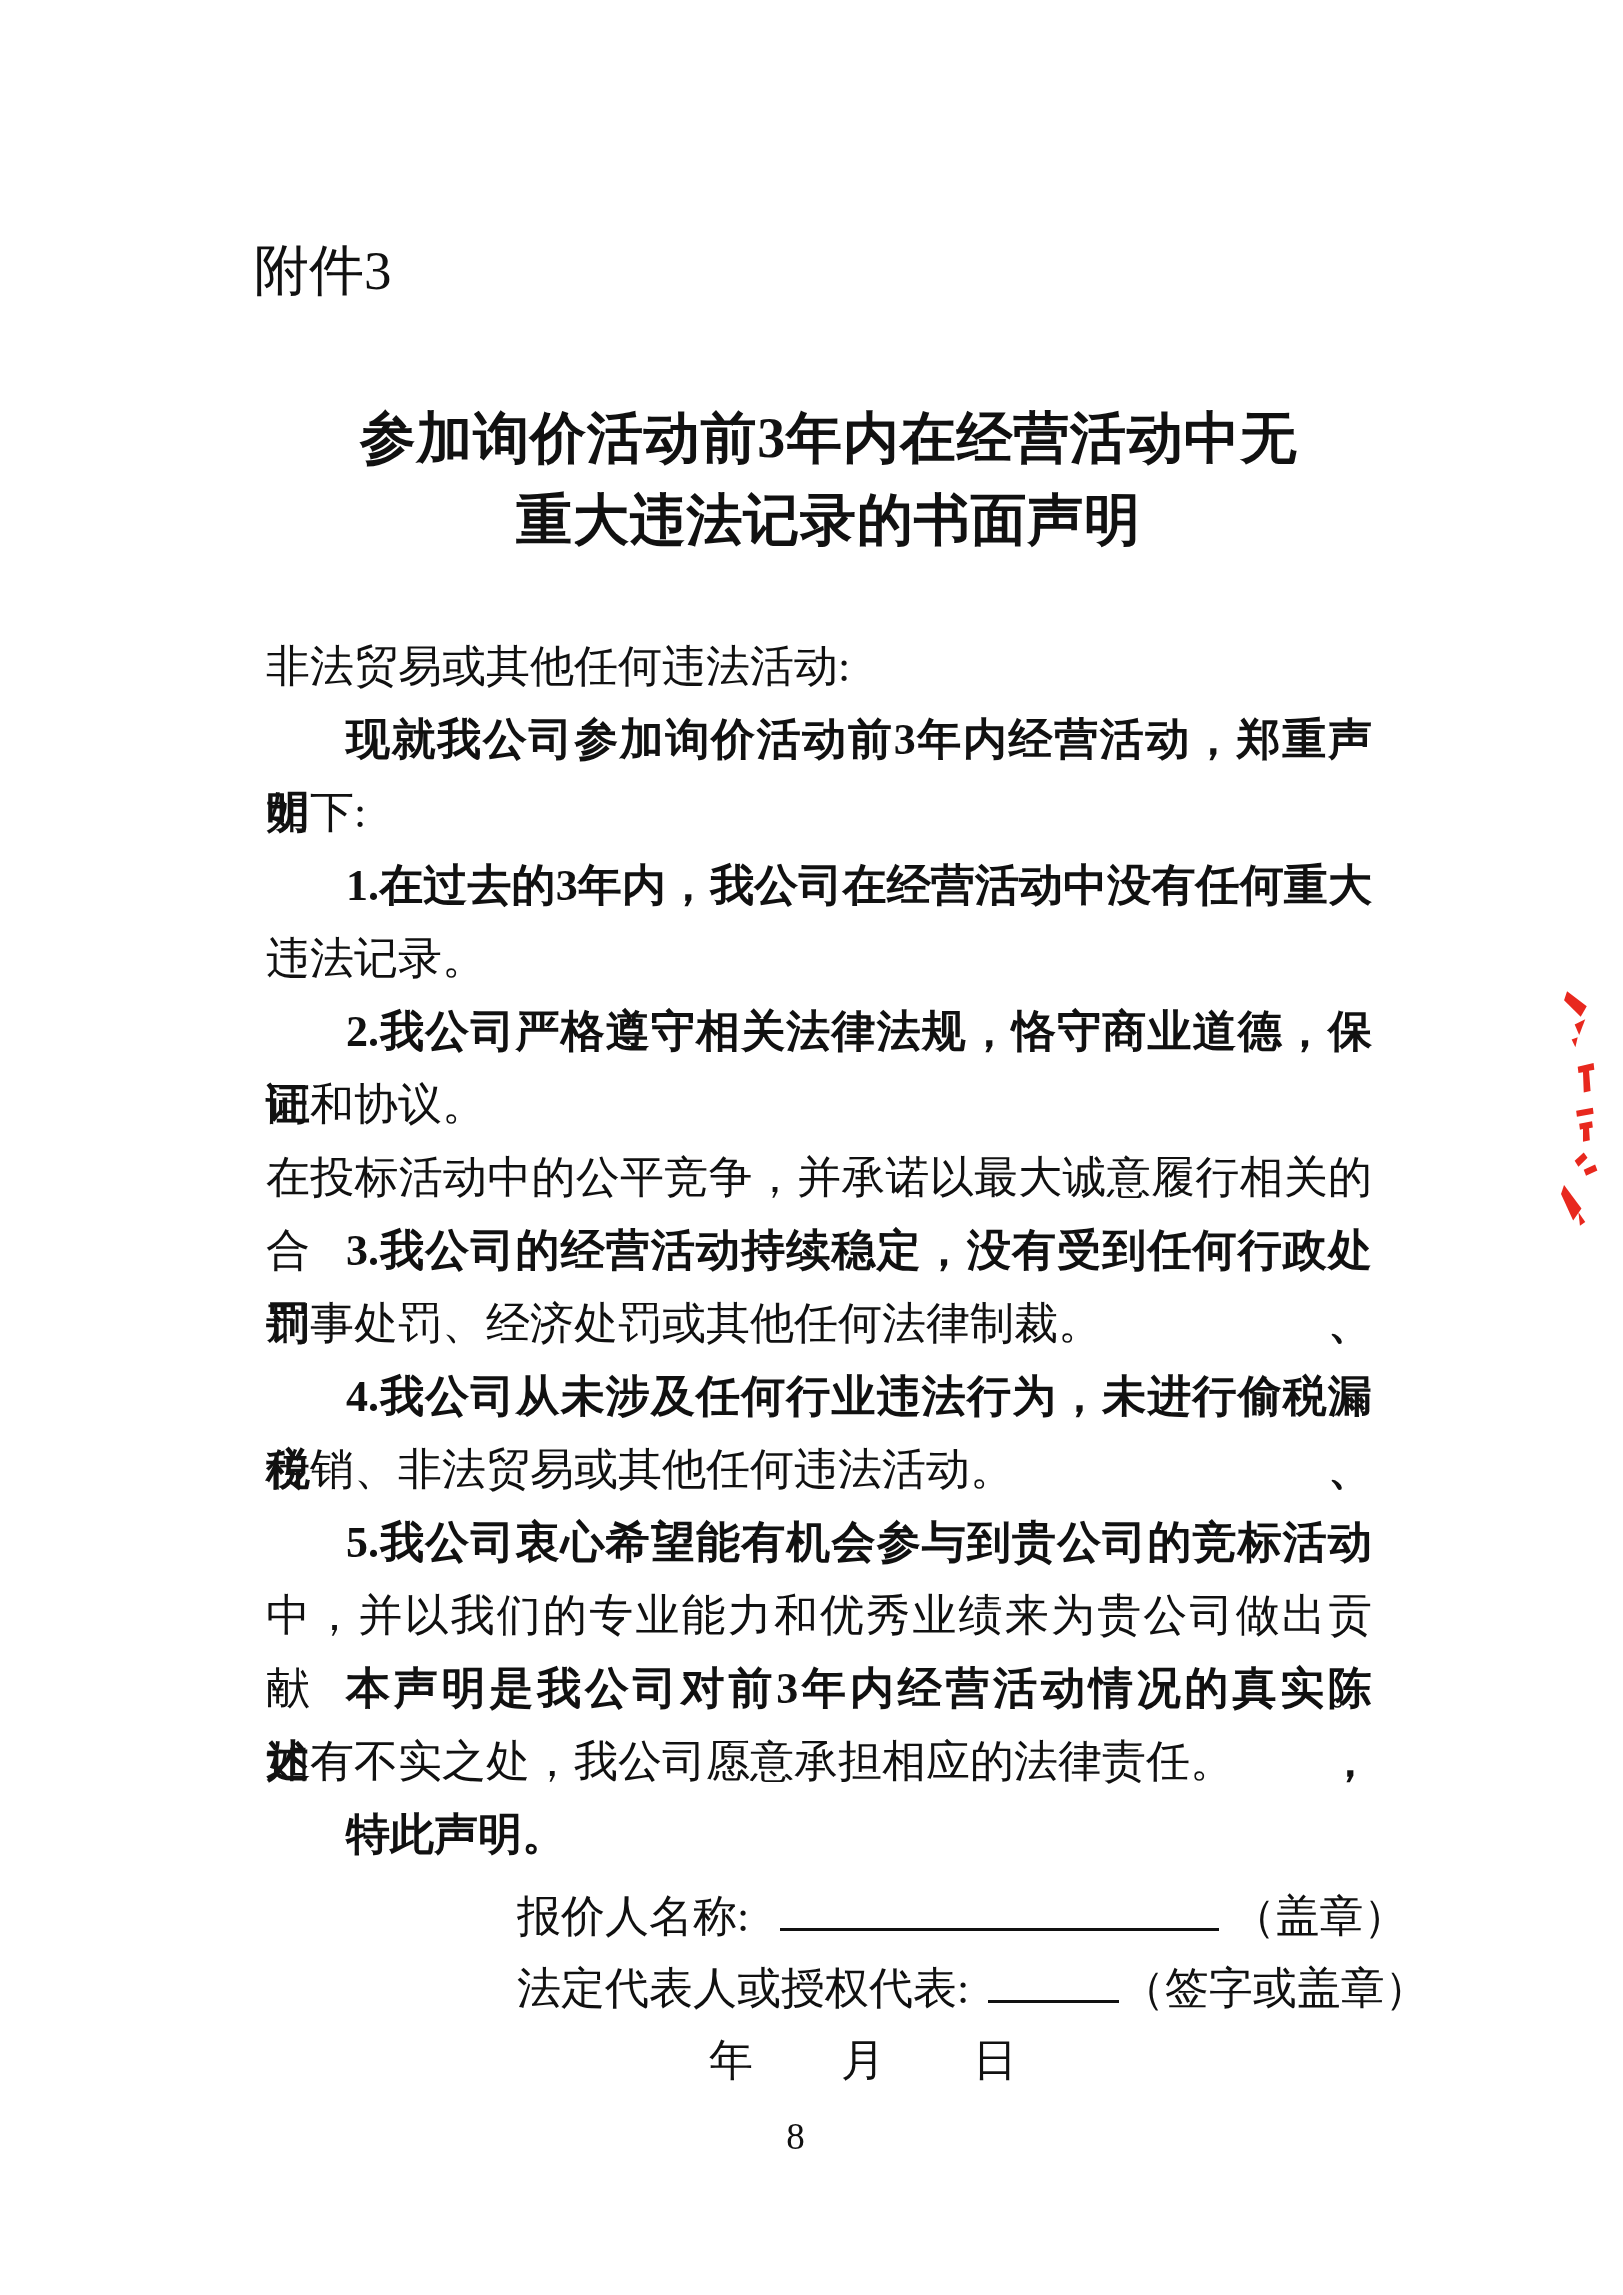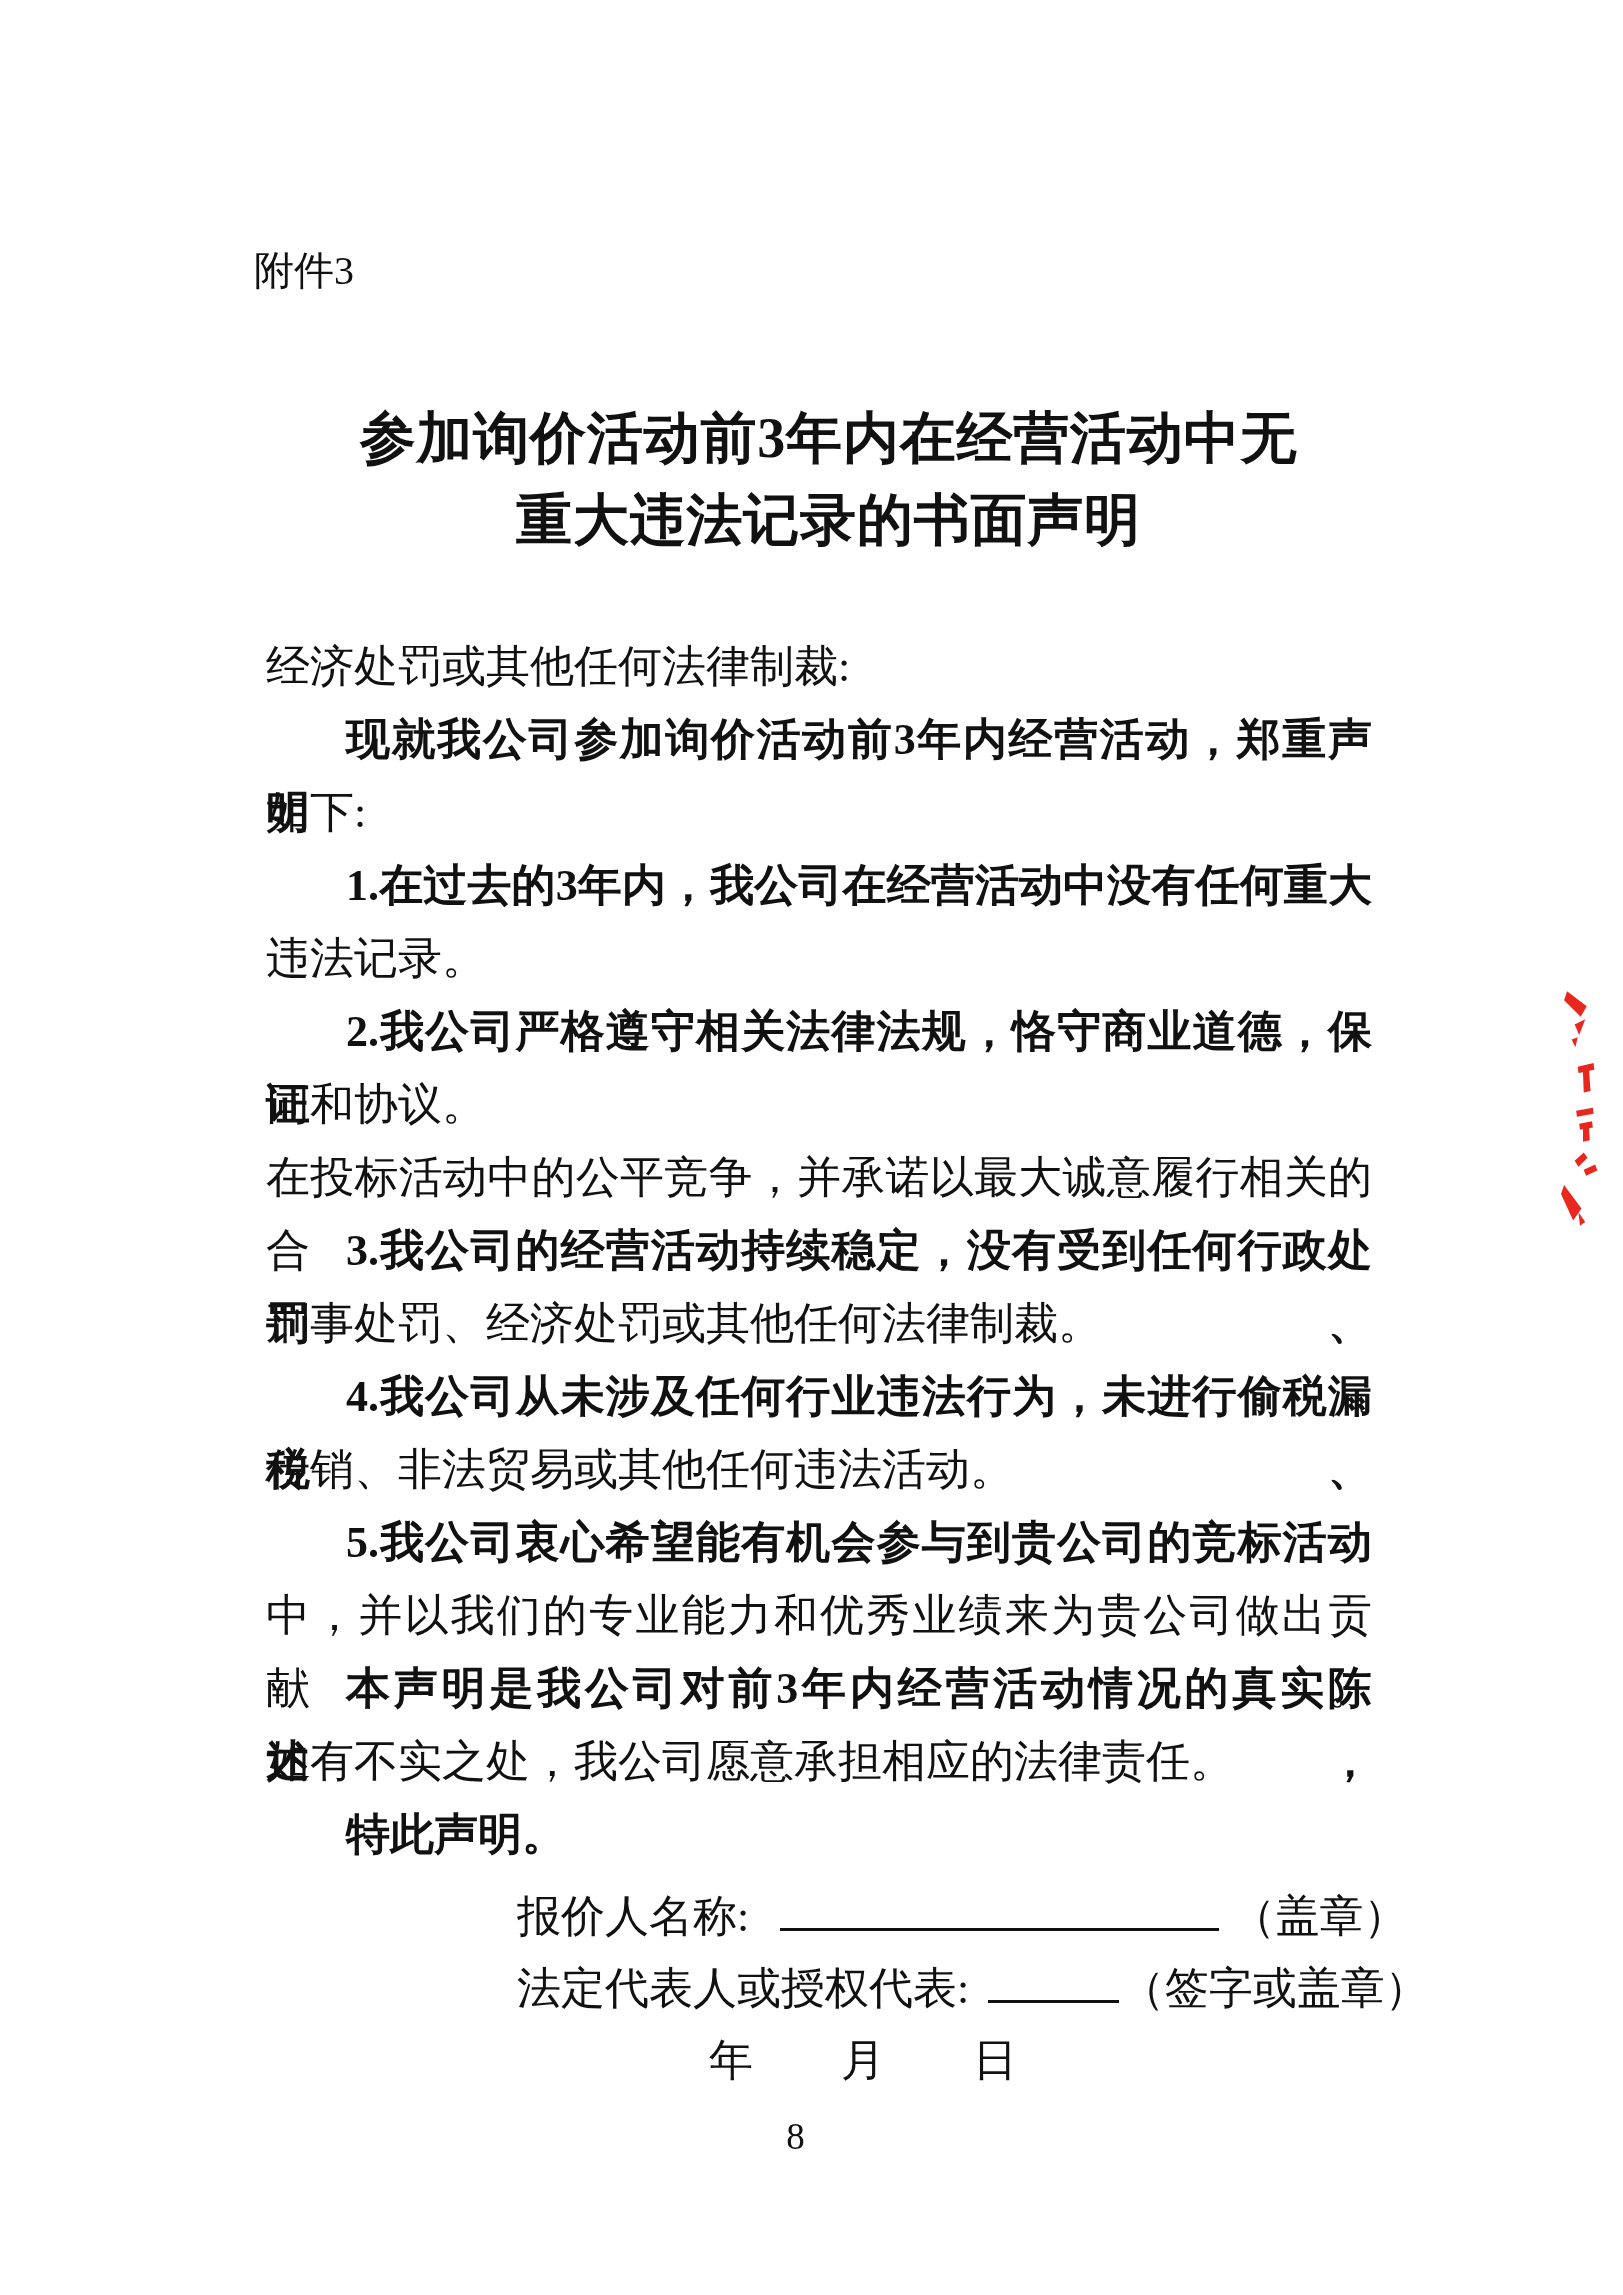--- a/index.html
+++ b/index.html
@@ -9,21 +9,21 @@
     height: 2295px;
     background: #ffffff;
     overflow: hidden;
     font-family: "Liberation Serif", "DejaVu Serif", serif;
     color: #111111;
   }
   .attachment {
     position: absolute;
     left: 254px;
     top: 243px;
-    font-size: 40px;
+    font-size: 55px;
     line-height: 55px;
     white-space: nowrap;
   }
   .title {
     position: absolute;
     left: 275px;
     top: 397px;
     width: 1107px;
     text-align: center;
     font-size: 56px;
@@ -100,21 +100,21 @@
 <div class="page" style="color: rgb(17, 17, 17);">
 
   <div class="attachment">附件3</div>
 
   <div class="title">
     <div>参加询价活动前3年内在经营活动中无</div>
     <div>重大违法记录的书面声明</div>
   </div>
 
   <div class="body-block">
-      <div class="bline">经济处罚或其他任何法律制裁:</div>
+      <div class="bline">非法贸易或其他任何违法活动:</div>
       <div class="bline indent just">现就我公司参加询价活动前3年内经营活动，郑重声明</div>
       <div class="bline">如下:</div>
       <div class="bline indent just">1.在过去的3年内，我公司在经营活动中没有任何重大</div>
       <div class="bline">违法记录。</div>
       <div class="bline indent just">2.我公司严格遵守相关法律法规，恪守商业道德，保证</div>
       <div class="bline">同和协议。</div>
       <div class="bline just">在投标活动中的公平竞争，并承诺以最大诚意履行相关的合</div>
       <div class="bline indent just">3.我公司的经营活动持续稳定，没有受到任何行政处罚、</div>
       <div class="bline">刑事处罚、经济处罚或其他任何法律制裁。</div>
       <div class="bline indent just">4.我公司从未涉及任何行业违法行为，未进行偷税漏税、</div>

